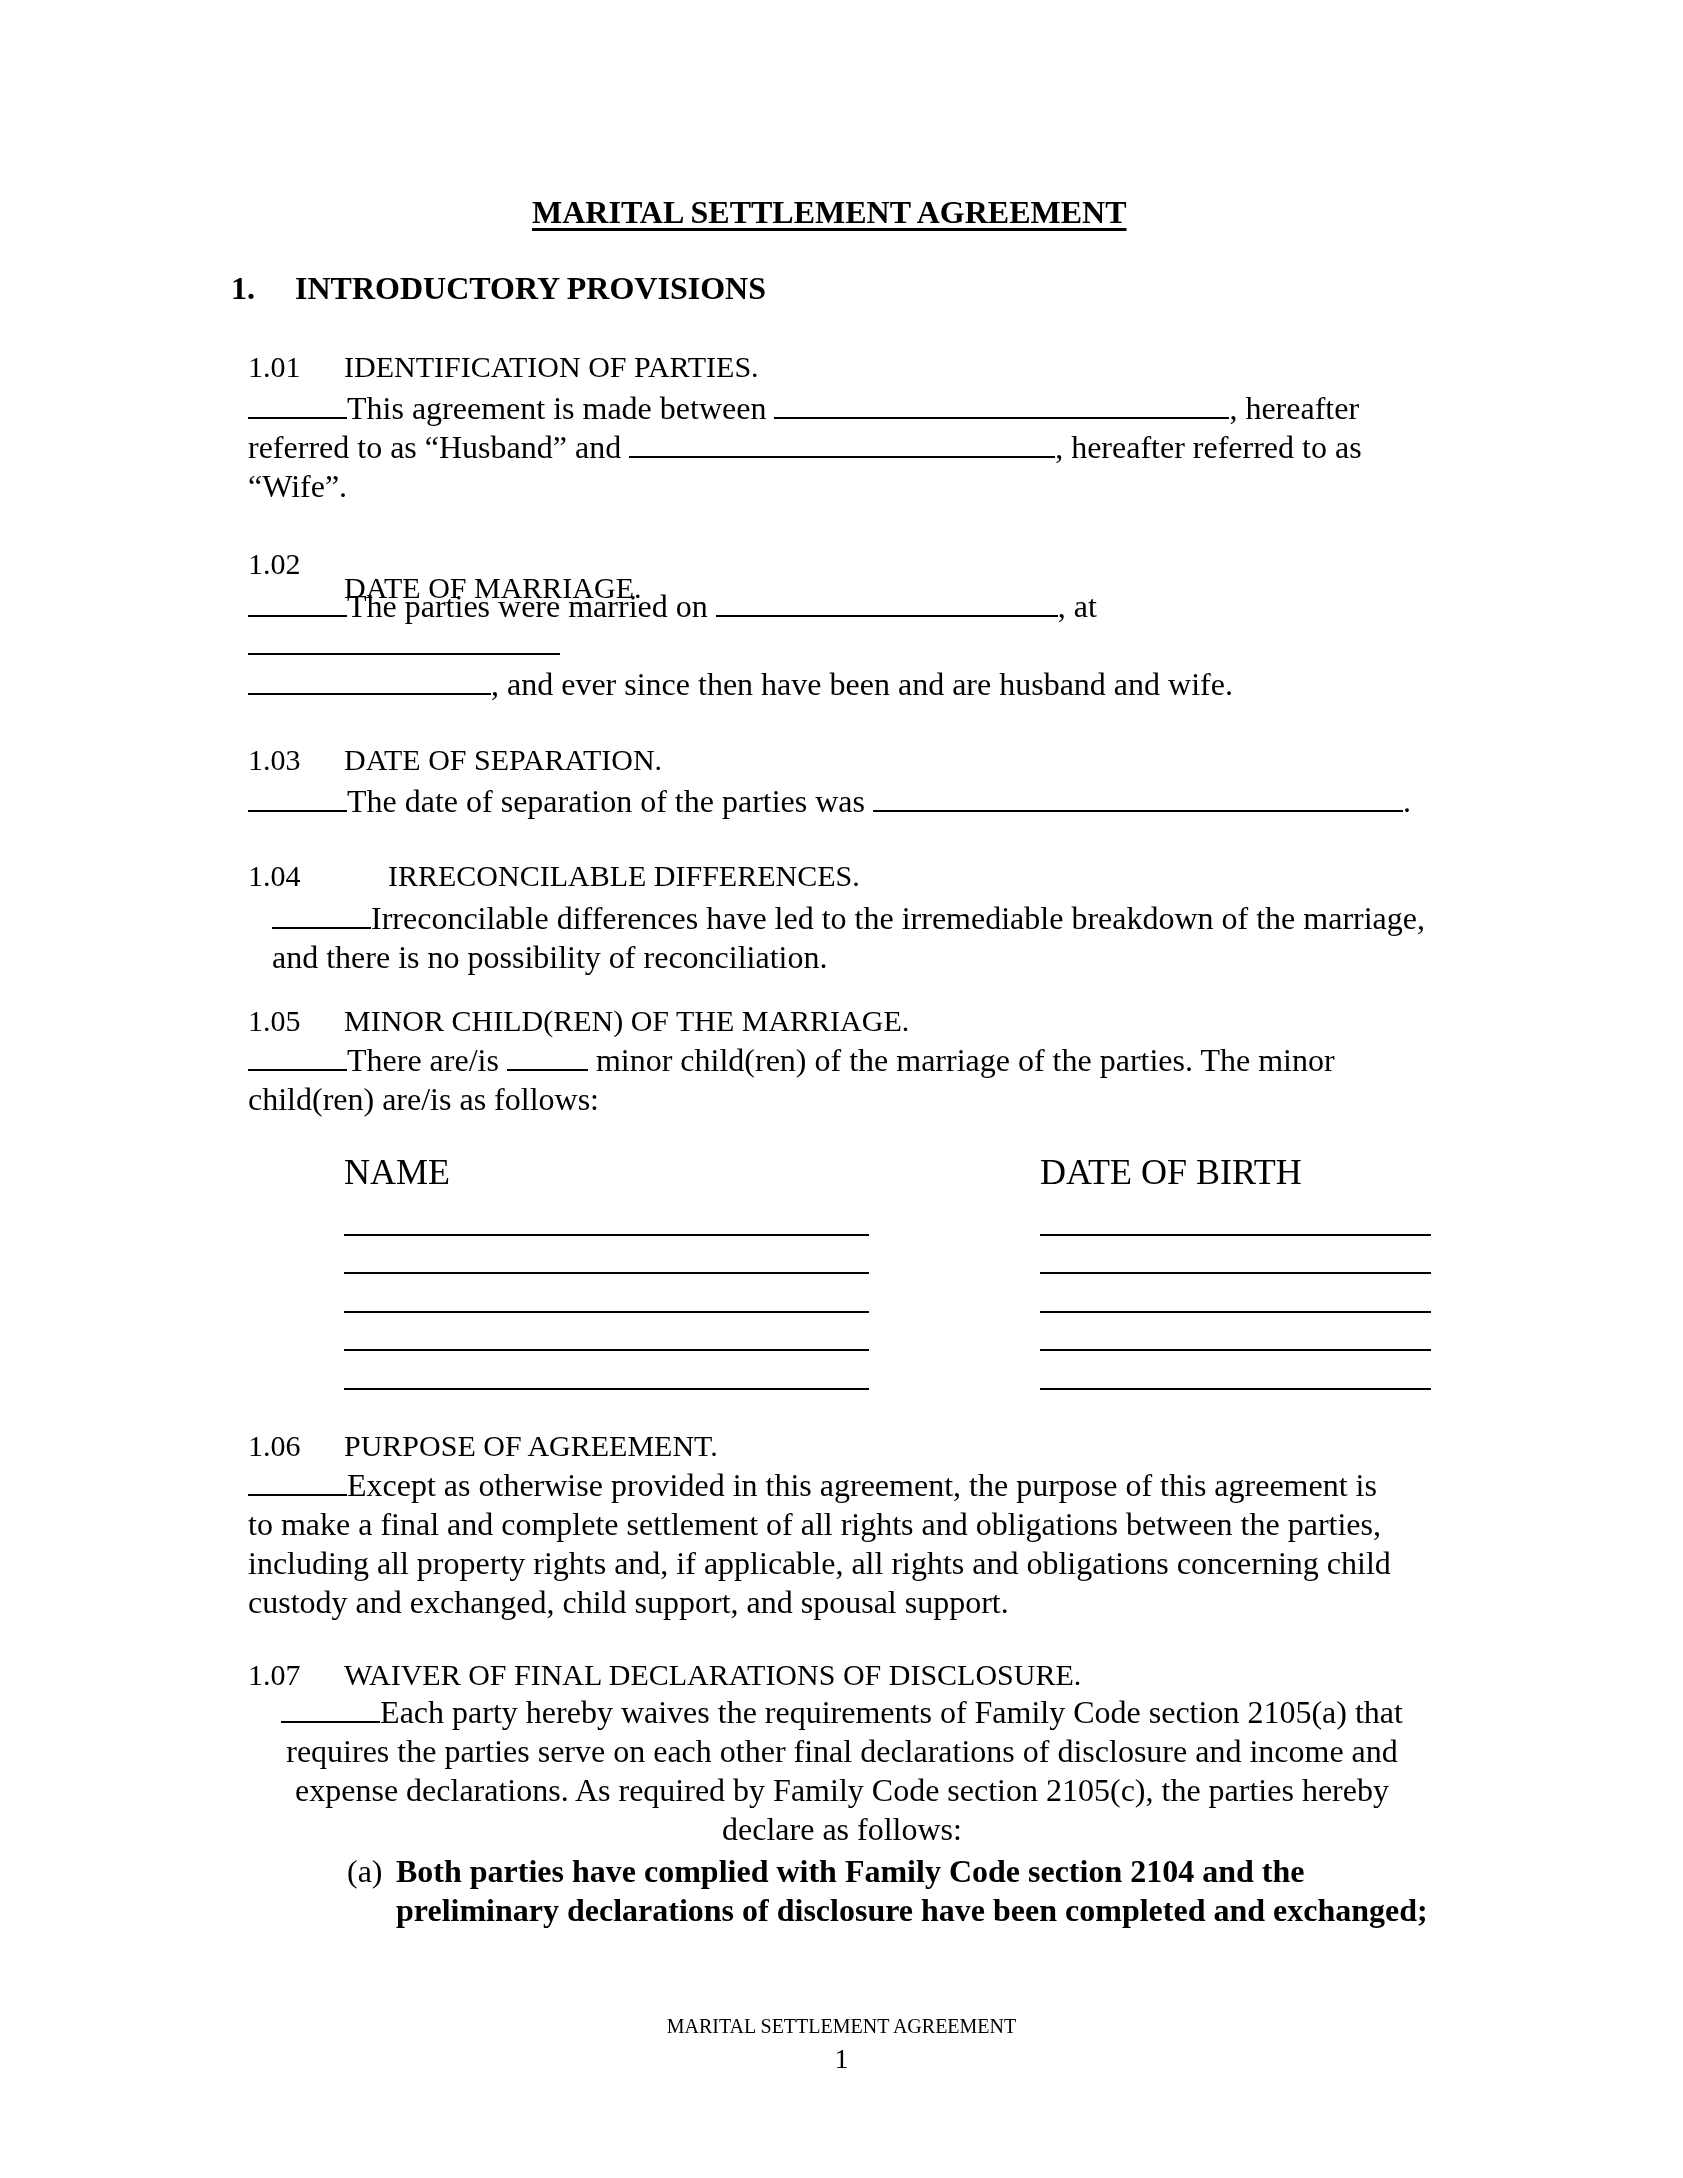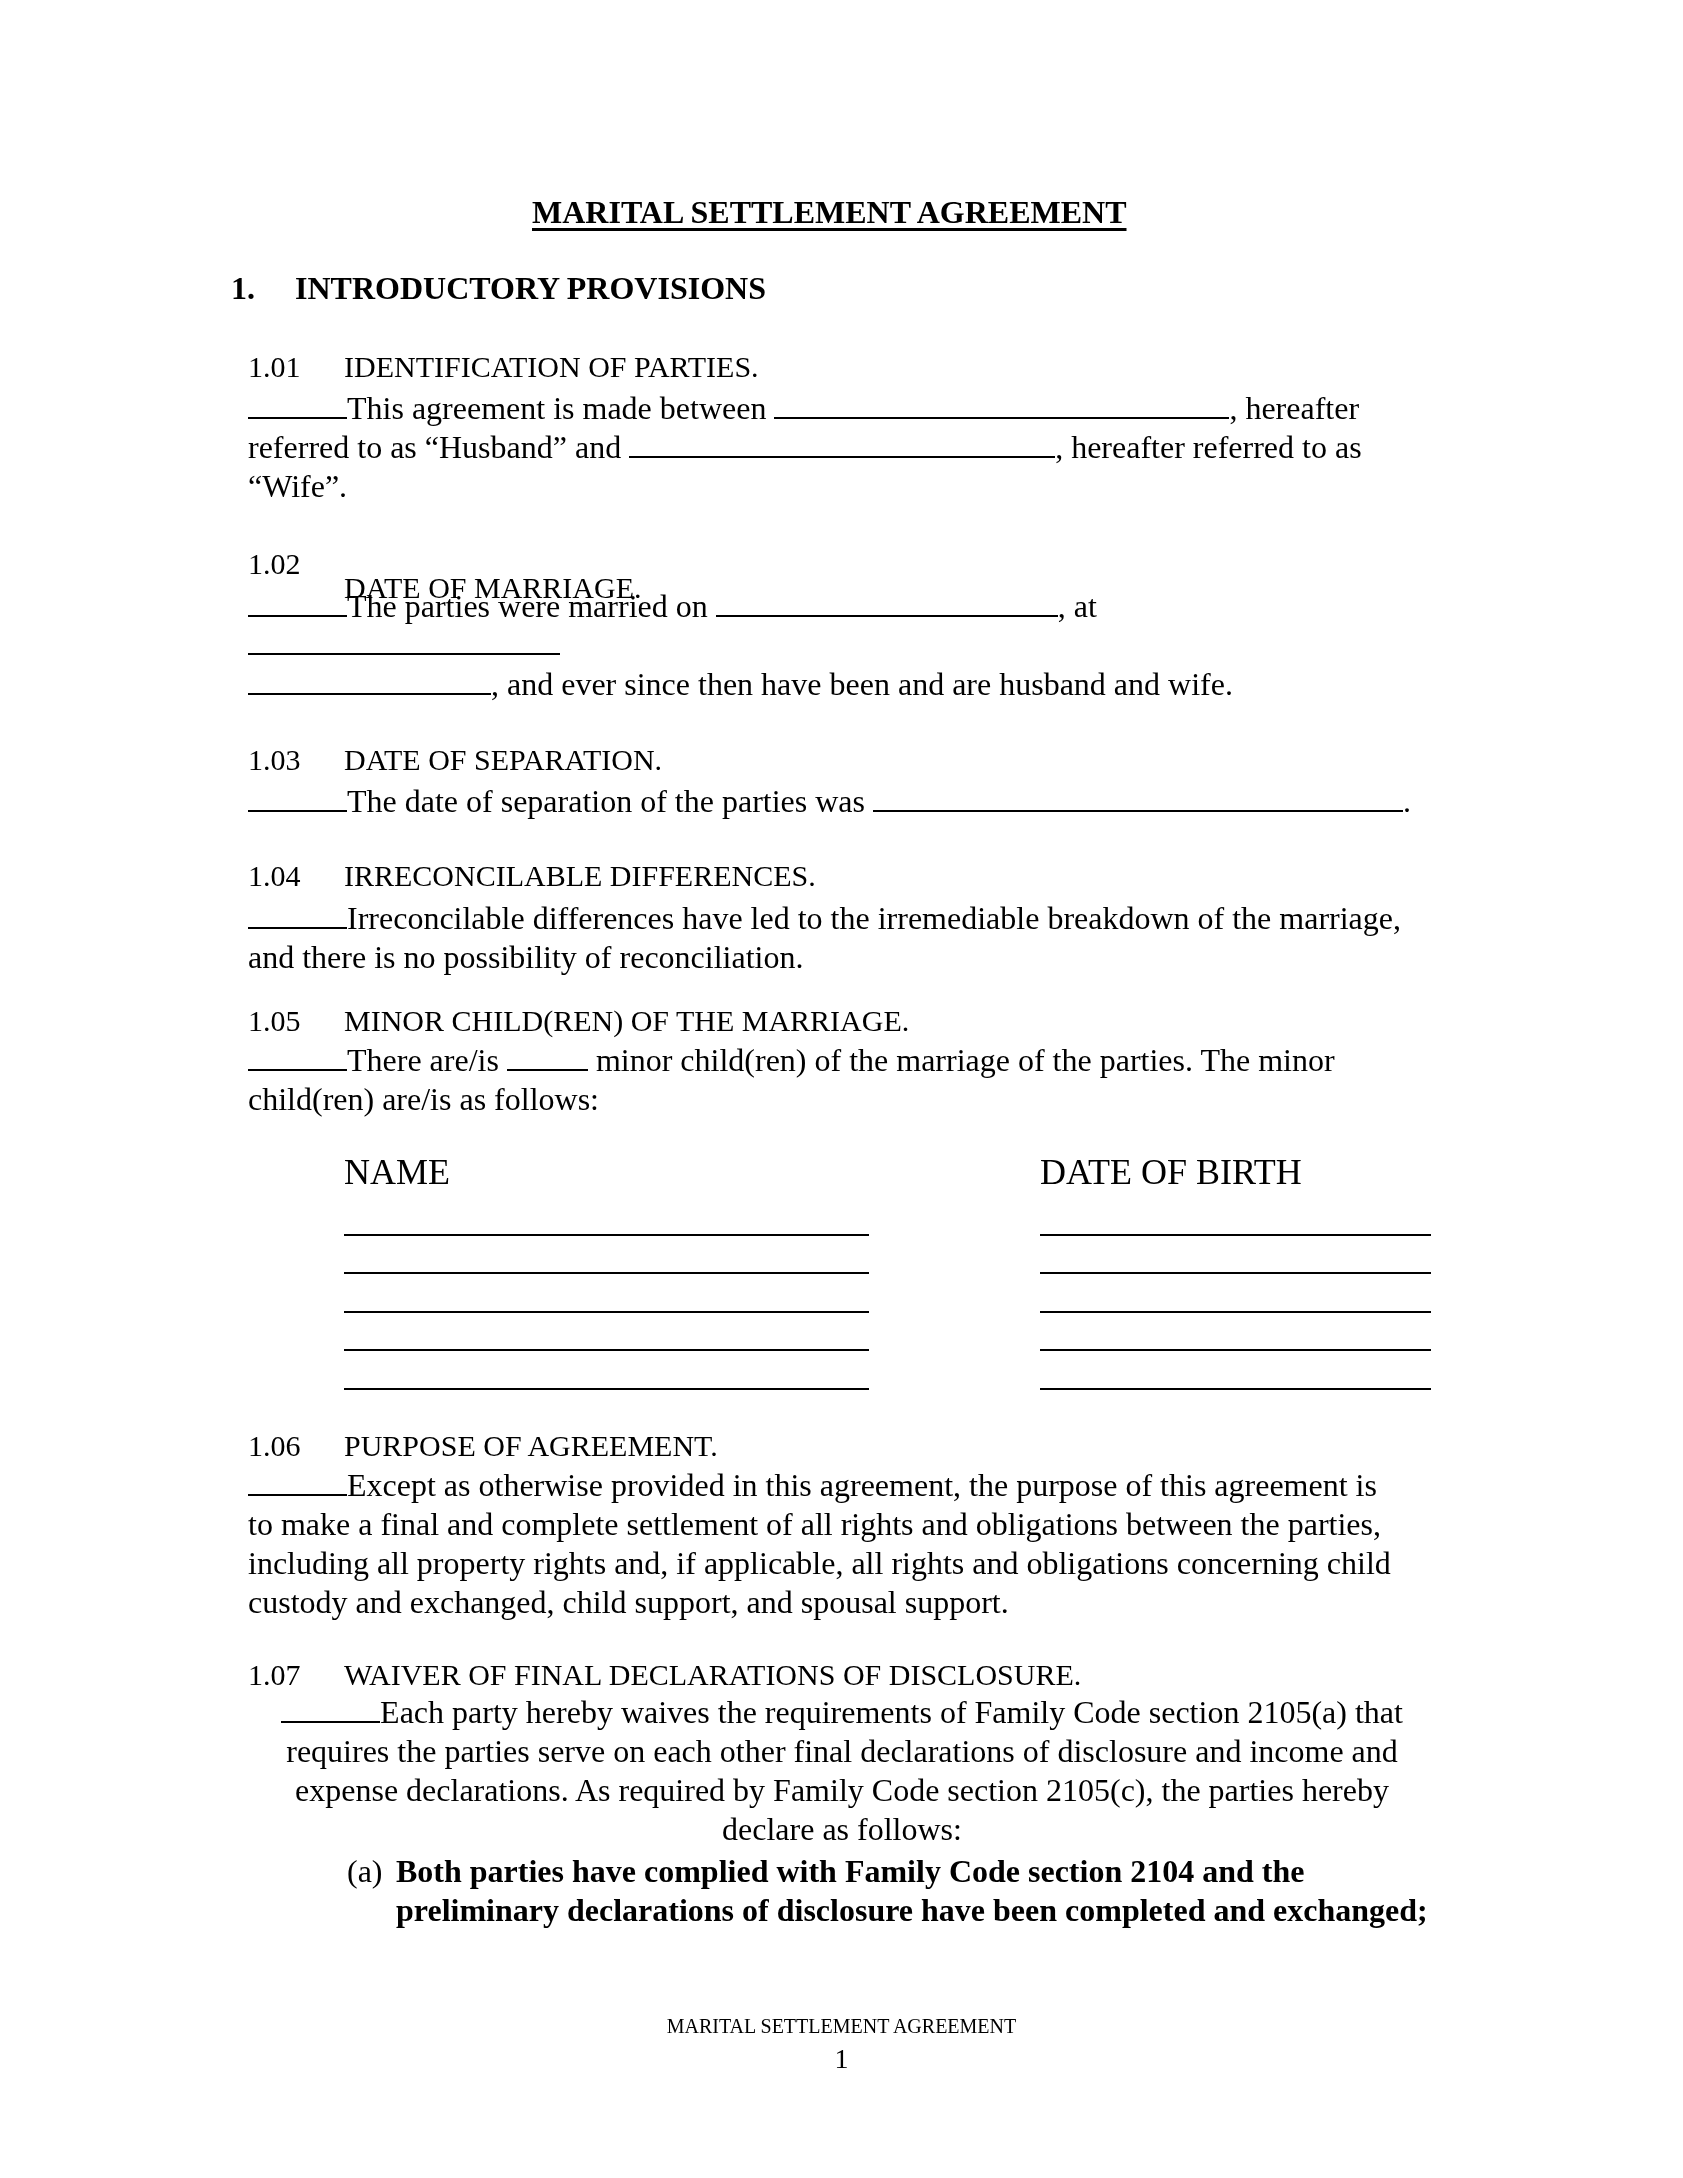--- a/index.html
+++ b/index.html
@@ -68,22 +68,22 @@
   <div class="abs para body-text" style="top:782px;">
     <span class="line">
       <span class="blank" style="width:99px;"></span><span>The date of separation of the parties was</span>
       <span class="blank" style="width:530px;"></span><span>.</span>
     </span>
   </div>
 </div>
 
 <div>
   <div class="abs sec-num" style="top:856px;">1.04</div>
-  <div class="abs sec-title" style="top:856px;">IRRECONCILABLE DIFFERENCES.</div>
-  <div class="abs para body-text" style="top:899px;">
+  <div class="abs sec-title" style="top:856px;margin-left:44px;">IRRECONCILABLE DIFFERENCES.</div>
+  <div class="abs para body-text" style="top:899px;margin-left:24px;">
     <span class="line">
       <span class="blank" style="width:99px;"></span><span>Irreconcilable differences have led to the irremediable breakdown of the marriage,</span>
     </span>
     <span class="line"><span>and there is no possibility of reconciliation.</span></span>
   </div>
 </div>
 
 <div>
   <div class="abs sec-num" style="top:1001px;">1.05</div>
   <div class="abs sec-title" style="top:1001px;">MINOR CHILD(REN) OF THE MARRIAGE.</div>

